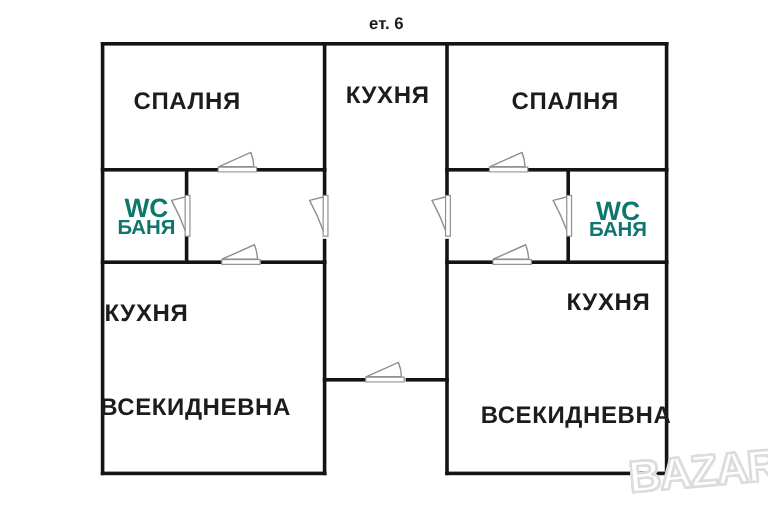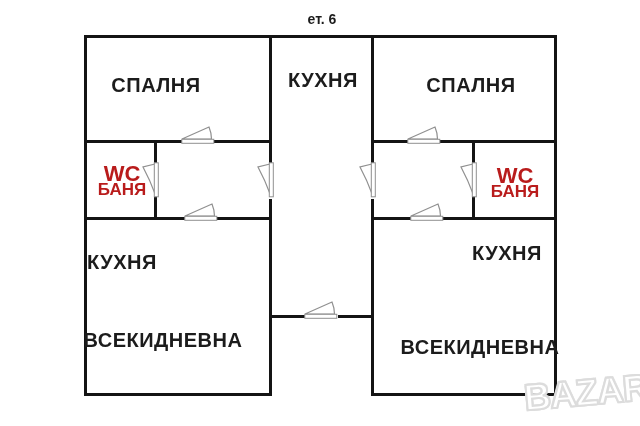--- a/index.html
+++ b/index.html
@@ -6,21 +6,21 @@
   body{width:640px;height:426px;position:relative;overflow:hidden;
        font-family:"Liberation Sans","DejaVu Sans",sans-serif;}
   #plan{position:absolute;inset:0;background:#ffffff;}
   .wall{position:absolute;background:#141414;}
   .room-label{position:absolute;transform:translate(-50%,-50%);
       font-weight:bold;font-size:20px;color:#1c1c1c;letter-spacing:.5px;
       white-space:nowrap;}
   .floor-label{position:absolute;transform:translate(-50%,-50%);
       font-weight:bold;font-size:14px;color:#1c1c1c;white-space:nowrap;}
   .wc-block{position:absolute;transform:translate(-50%,-50%);
-      text-align:center;color:#b91c1c;white-space:nowrap;}
+      text-align:center;color:#0f766e;white-space:nowrap;}
   .wc-block .wc-line1{font-weight:bold;font-size:22px;line-height:17px;}
   .wc-block .wc-line2{font-weight:bold;font-size:17px;line-height:15px;}
   .door{position:absolute;}
   .wm-top{position:absolute;left:17px;top:18px;z-index:9;
       font-weight:bold;font-size:25px;letter-spacing:1px;
       color:#d2d2d2;opacity:.92;white-space:nowrap;}
   .wm-bottom{position:absolute;left:524px;top:372px;z-index:9;
       font-weight:bold;font-size:37px;letter-spacing:-1px;
       color:#ffffff;transform:rotate(-5deg);white-space:nowrap;
       -webkit-text-stroke:2px #dcdcdc;

